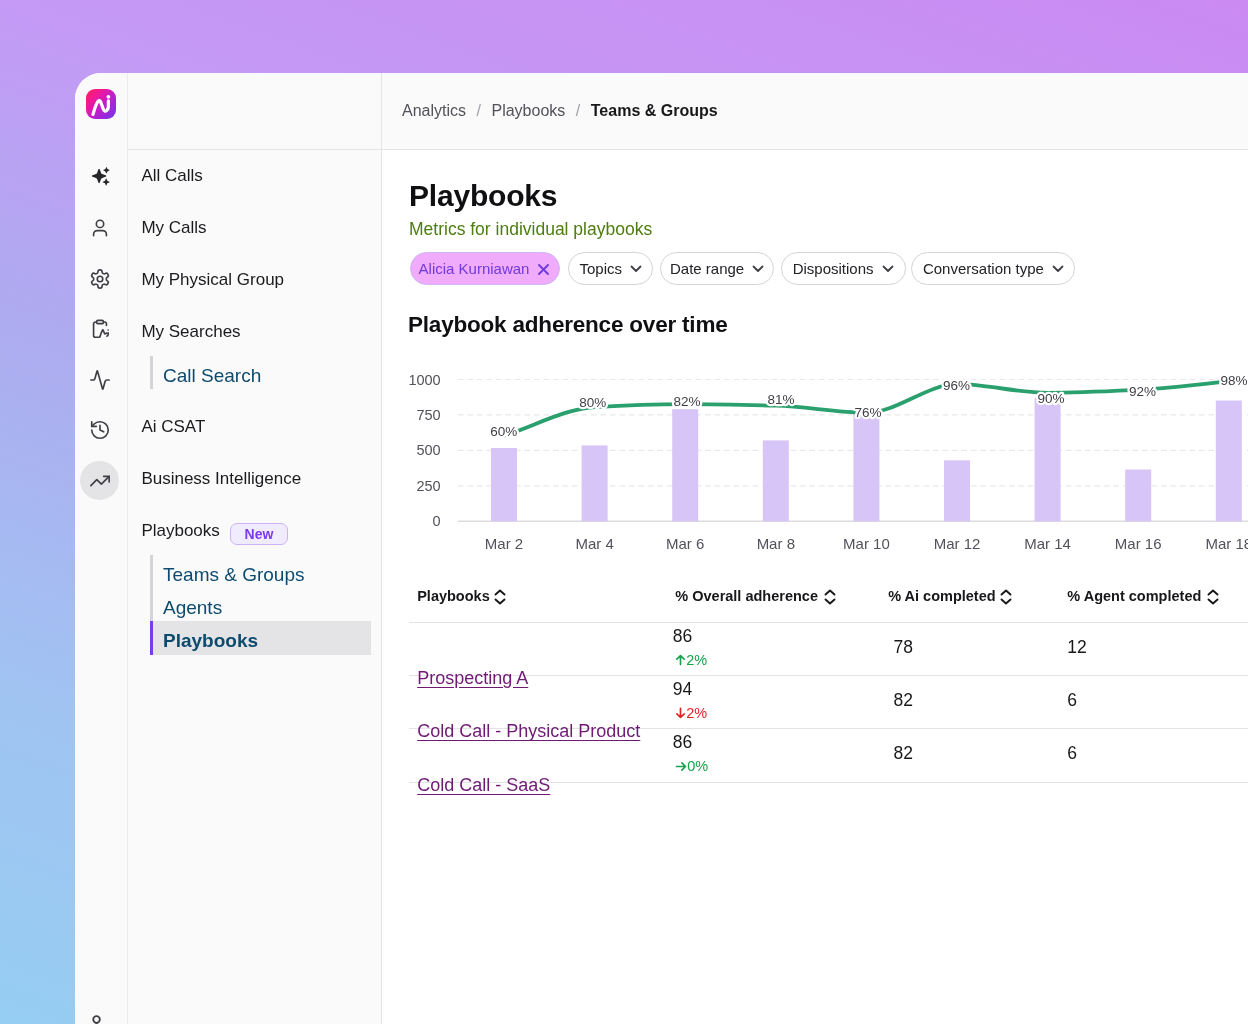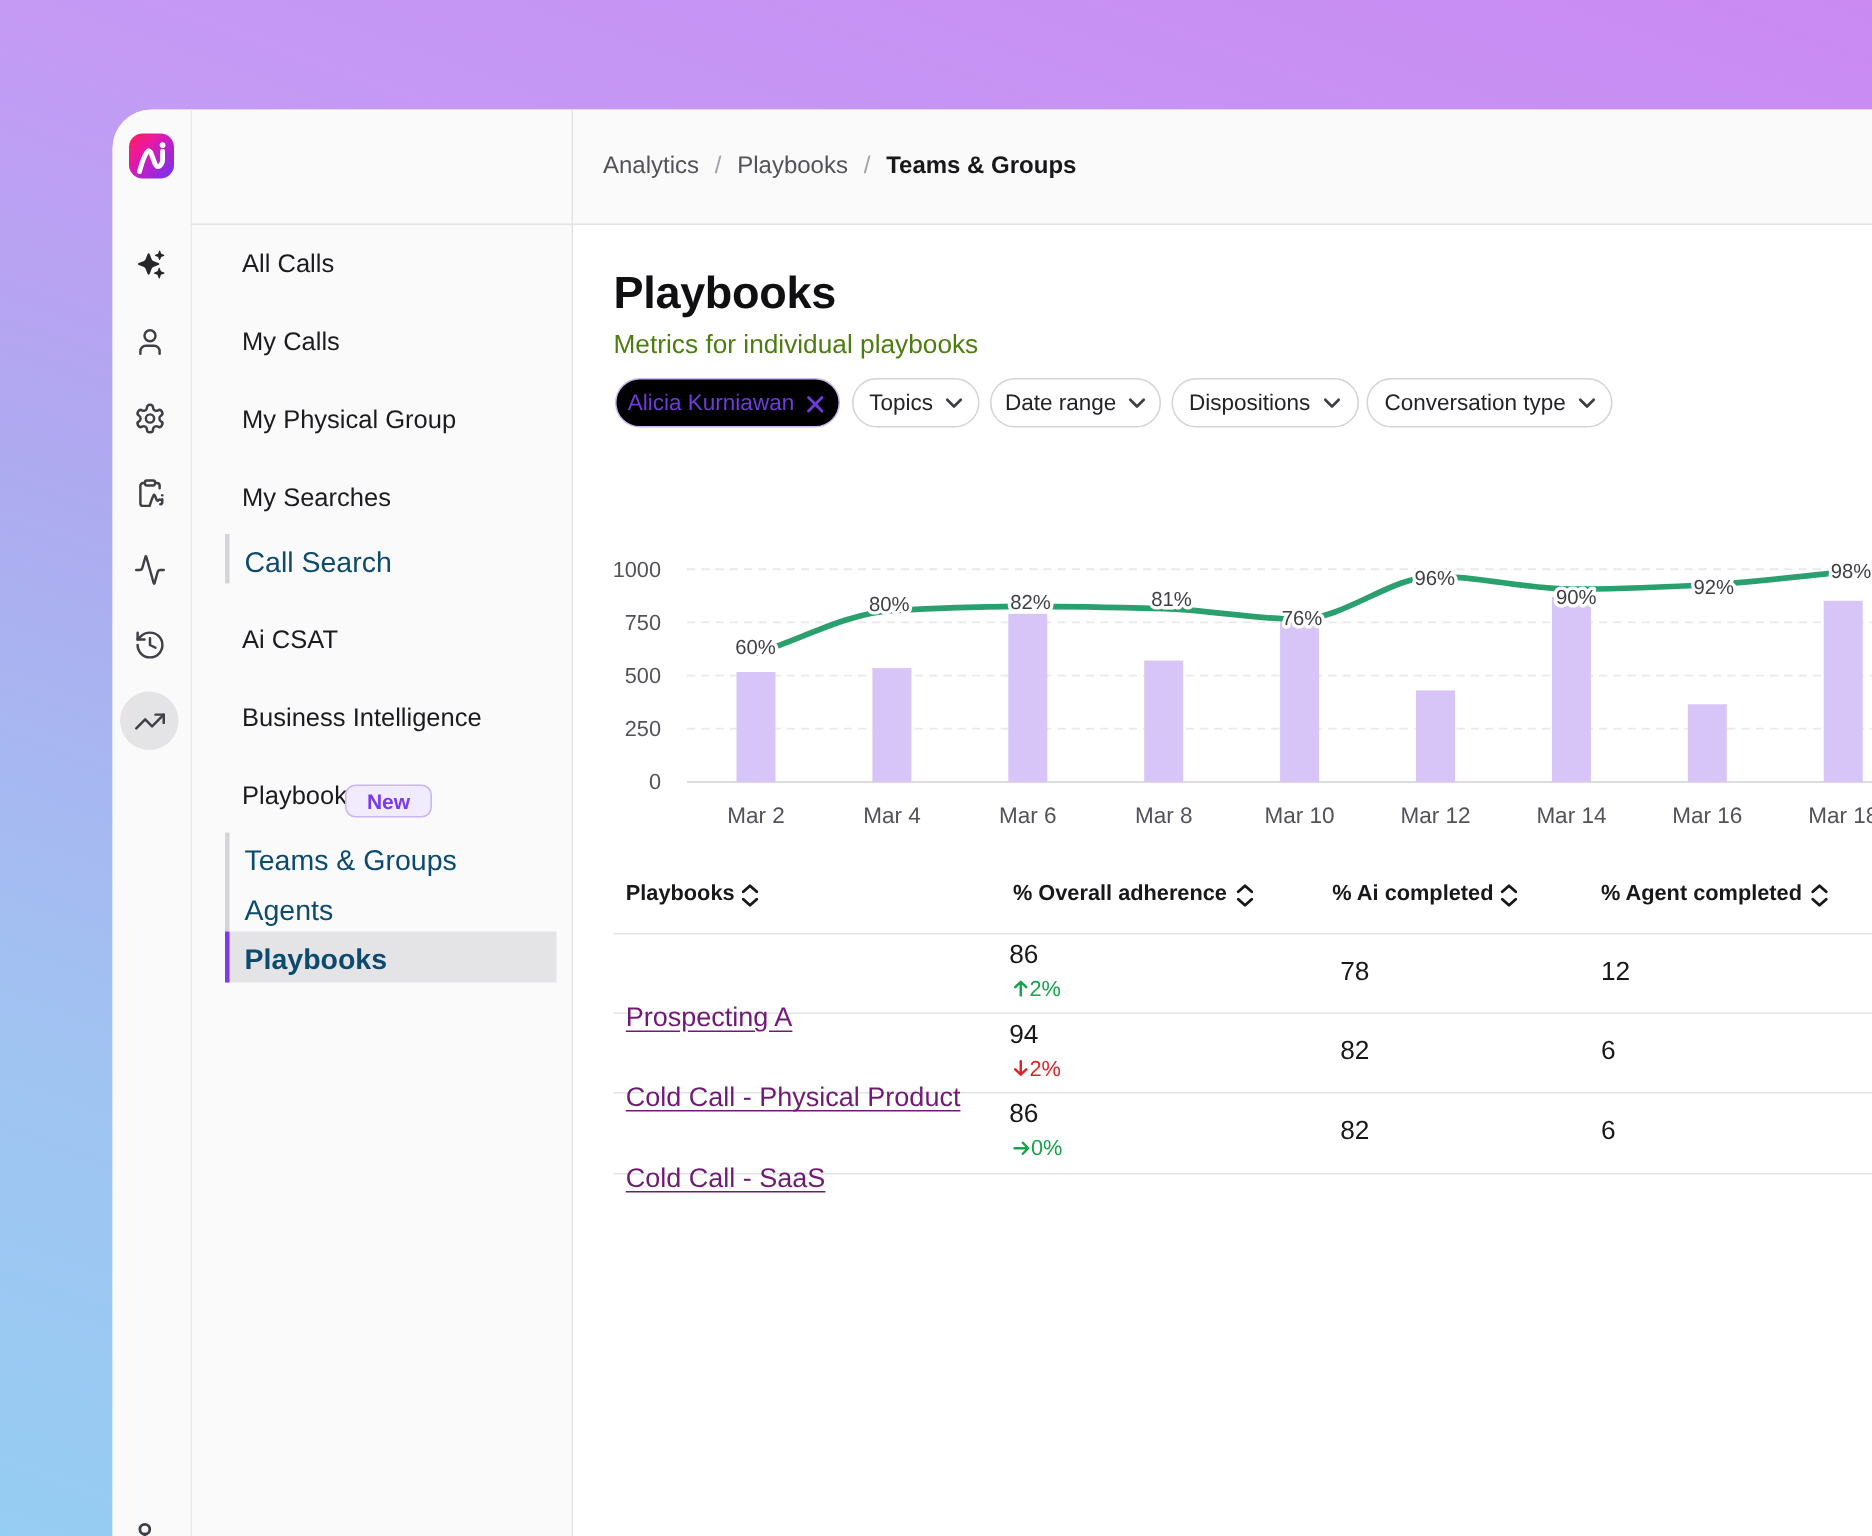--- a/index.html
+++ b/index.html
@@ -21,40 +21,40 @@
   position:absolute; left:10.5px; top:15.5px; width:30px; height:30px; border-radius:9px;
   background:linear-gradient(133deg, #fc1f55 0%, #ef189b 30%, #c01fc9 55%, #6d35ef 100%);
 }
 .railicon { position:absolute; left:13.5px; width:22px; height:22px; color:#3f3f46; }
 #railcircle { position:absolute; left:5px; top:388px; width:39px; height:39px; border-radius:50%; background:#e4e4e7; }
 
 #select {
   position:absolute; left:71px; top:22px; width:218px; height:33px; border:1.6px solid #43434a; border-radius:10px;
   display:flex; align-items:center; padding-left:18.4px; font-size:16px; color:#18181b; background:#fafafa;
 }
-.nav { position:absolute; left:66.4px; font-size:17px; color:#1b1b1f; white-space:nowrap;margin-left:20px; }
+.nav { position:absolute; left:66.4px; font-size:17px; color:#1b1b1f; white-space:nowrap; }
 .subnav { position:absolute; left:88px; font-size:19px; color:#0c4a6e; white-space:nowrap; }
 .guide { position:absolute; left:75px; width:2.5px; background:#d4d4d8; }
 #selrow { position:absolute; left:75px; top:548px; width:221px; height:33.5px; background:#e4e4e7; }
 #selbar { position:absolute; left:75px; top:548px; width:2.5px; height:33.5px; background:#7c3aed; }
 #newbadge {
   position:absolute; left:155px; top:449.5px; width:58px; height:22px; background:#f1ebfe; border:1px solid #c9b4f8;
   border-radius:7px; color:#7c3aed; font-size:14px; font-weight:bold; display:flex; align-items:center; justify-content:center;
 }
 
 #crumb { position:absolute; left:327px; top:29px; font-size:16px; color:#52525b; white-space:nowrap; }
 #crumb .sep { color:#a1a1aa; padding:0 10.5px; }
 #crumb b { color:#18181b; }
 
 #h1 { position:absolute; left:334px; top:106px; font-size:30px; font-weight:bold; color:#101013; letter-spacing:-0.2px; }
 #sub { position:absolute; left:334px; top:146px; font-size:17.5px; color:#4d7c0f; }
 .chip { position:absolute; top:179px; height:33px; border:1px solid #d4d4d8; border-radius:17px; background:#fff;
   display:flex; align-items:center; justify-content:center; font-size:15px; font-weight:500; color:#232327; gap:8px; }
 .chip svg { margin-top:1px; }
-#chip1 { left:334.5px; width:150px; background:#000000; border-color:#cbb7f3; color:#6f3bda; font-weight:500; }
+#chip1 { left:334.5px; width:150px; background:#f0abfc; border-color:#cbb7f3; color:#6f3bda; font-weight:500; }
 #secttl { position:absolute; left:333px; top:239px; font-size:22.5px; font-weight:bold; color:#101013; letter-spacing:-0.2px; }
 #chartsvg { position:absolute; left:325px; top:287px; }
 .th { position:absolute; font-size:14.5px; font-weight:bold; color:#18181b; white-space:nowrap; }
 .tline { position:absolute; left:334px; width:839px; height:1px; background:#e4e4e7; }
 .tname { position:absolute; font-size:18px; color:#701a75; text-decoration:underline; text-underline-offset:3px; white-space:nowrap;margin-top:28px; }
 .tnum { position:absolute; font-size:17.5px; color:#18181b; }
 .trend { position:absolute; font-size:14.5px; }
 .green { color:#16a34a; }
 .red { color:#dc2626; }
 </style>
@@ -150,20 +150,21 @@
   <div class="chip" style="left:705.6px; width:125px">Dispositions
     <svg width="12" height="8" viewBox="0 0 12 8">
         <path d="M1.5 1.5 L6 6 L10.5 1.5" stroke="#3f3f46" stroke-width="1.8" fill="none" stroke-linecap="round" stroke-linejoin="round"></path>
       </svg>
   </div>
   <div class="chip" style="left:836.4px; width:164px">Conversation type
     <svg width="12" height="8" viewBox="0 0 12 8">
         <path d="M1.5 1.5 L6 6 L10.5 1.5" stroke="#3f3f46" stroke-width="1.8" fill="none" stroke-linecap="round" stroke-linejoin="round"></path>
       </svg>
   </div>
+  <div id="secttl">Playbook adherence over time</div>
 
   <svg id="chartsvg" width="848" height="200" viewBox="0 0 848 200">
     <g stroke="#e9e9eb" stroke-width="1.2" stroke-dasharray="5.5 4">
       <line x1="58" y1="19.5" x2="848" y2="19.5"></line>
       <line x1="58" y1="54.9" x2="848" y2="54.9"></line>
       <line x1="58" y1="90.4" x2="848" y2="90.4"></line>
       <line x1="58" y1="125.8" x2="848" y2="125.8"></line>
     </g>
     <line x1="58" y1="161.3" x2="848" y2="161.3" stroke="#dcdce0" stroke-width="1.4"></line>
     <g font-size="14.5" fill="#52525b" text-anchor="end">

